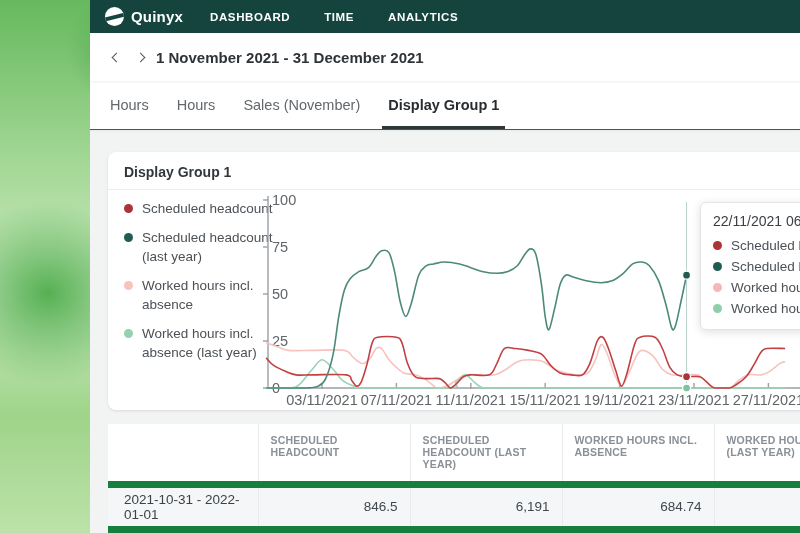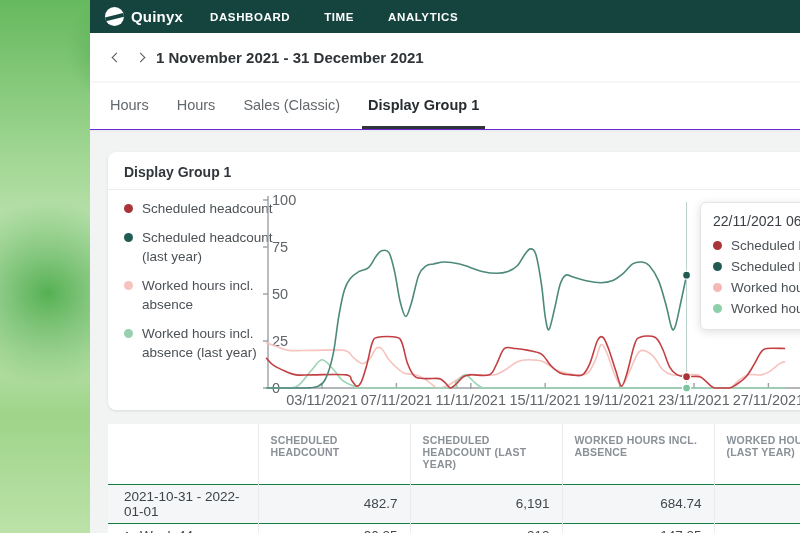--- a/index.html
+++ b/index.html
@@ -62,21 +62,21 @@
   .tooltip-item { display:flex; align-items:center; gap:9px; line-height:21px; white-space:nowrap; }
   .tooltip-item .legend-dot { margin-top:0; }
   .tooltip-item span:last-child { font-size:13.5px; color:#4b5156; }
 
   
   .table-card { position:absolute; left:18px; top:424px; width:816px; background:#fff; }
   table { border-collapse:collapse; table-layout:fixed; width:816px; }
   col.c-label { width:150px; } col.c-v { width:152px; } col.c-last { width:210px; }
   th { font-size:10.5px; letter-spacing:.2px; color:#8a9095; text-align:left; font-weight:bold; vertical-align:top; padding:10px 12px; height:60px; border-left:1px solid #e9ebec; }
   th:first-child { border-left:none; }
-  td { font-size:13.5px; color:#41484e; padding:4px 12px; height:25px; text-align:right; border-left:1px solid #e9ebec; border-top:1px solid #15803d; }
+  td { font-size:13.5px; color:#41484e; padding:4px 12px; height:25px; text-align:right; border-left:1px solid #e9ebec; border-top:7px solid #15803d; }
   td:first-child { text-align:left; color:#3c4247; border-left:none; padding-left:16px; }
   tr.shaded td { background:#f4f6f7; }
   .row-label { display:flex; align-items:center; gap:10px; }
   .expand-btn { background:none; border:none; cursor:pointer; padding:0; display:inline-flex; align-items:center; }
 </style>
 </head>
 <body>
 
 <div class="desktop-bg"></div>
 
@@ -106,21 +106,21 @@
       </button>
     <button class="date-nav-btn">
         <span class="chev right"></span>
       </button>
     <span class="date-range">1 November 2021 - 31 December 2021</span>
   </div>
 
   <div class="tabs-bar">
     <div class="tab">Hours</div>
     <div class="tab">Hours</div>
-    <div class="tab">Sales (Classic)</div>
+    <div class="tab">Sales (November)</div>
     <div class="tab active">Display Group 1</div>
   </div>
 
   <div class="chart-card">
     <div class="card-title">Display Group 1</div>
 
     <div class="legend">
       <div class="legend-item">
         <span class="legend-dot" style="background: rgb(169, 52, 57);"></span>
         <span class="legend-label">Scheduled headcount</span>
@@ -212,21 +212,21 @@
           <th></th>
           <th>SCHEDULED HEADCOUNT</th>
           <th>SCHEDULED HEADCOUNT (LAST YEAR)</th>
           <th>WORKED HOURS INCL. ABSENCE</th>
           <th>WORKED HOURS INCL. ABSENCE (LAST YEAR)</th>
         </tr>
       </thead>
       <tbody>
         <tr class="shaded">
           <td>2021-10-31 - 2022-01-01</td>
-          <td>482.7</td>
+          <td>846.5</td>
           <td>6,191</td>
           <td>684.74</td>
           <td></td>
         </tr>
         <tr>
           <td>
             <span class="row-label">
               <button class="expand-btn">
                   <span class="chev row"></span>
                 </button>

